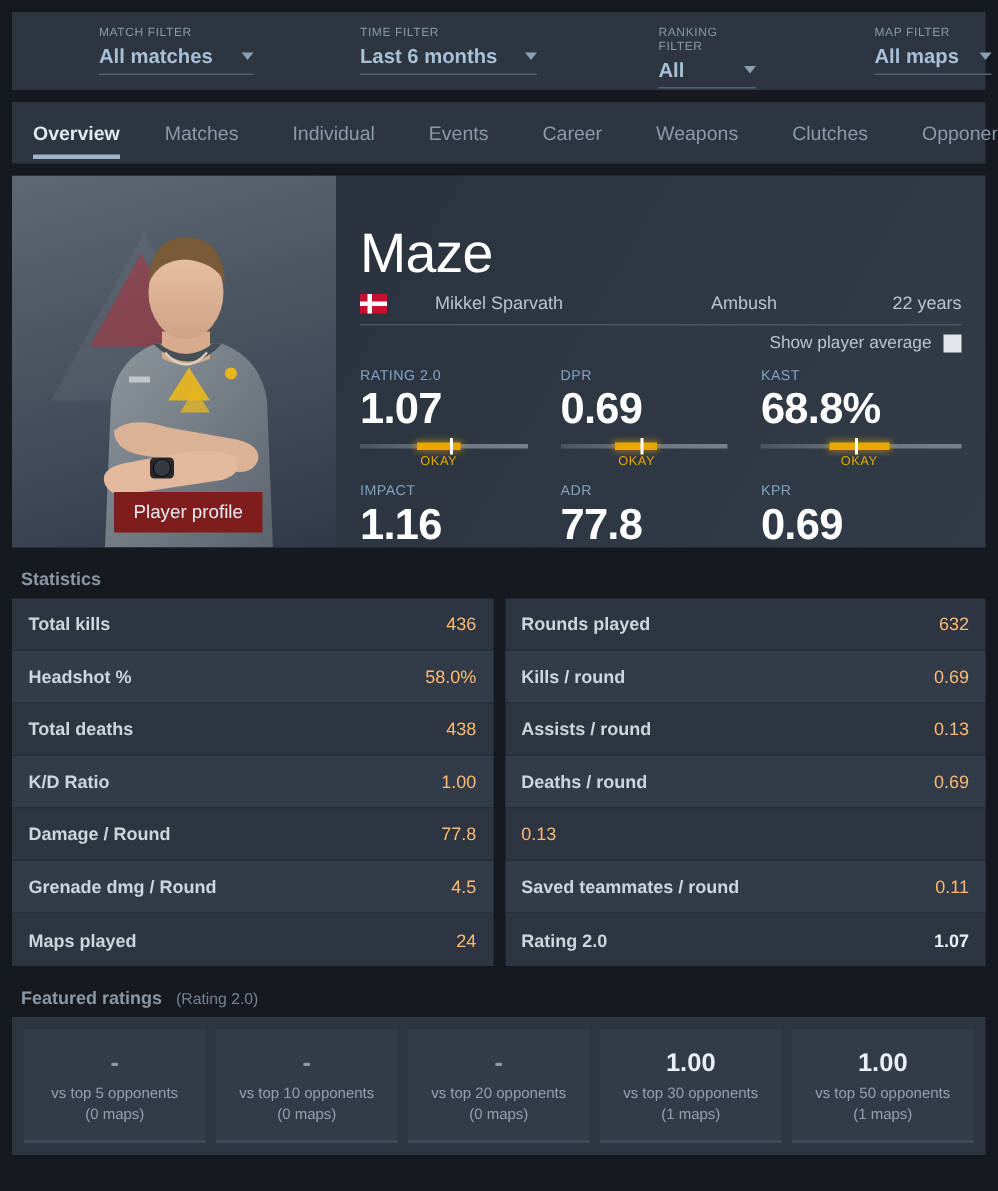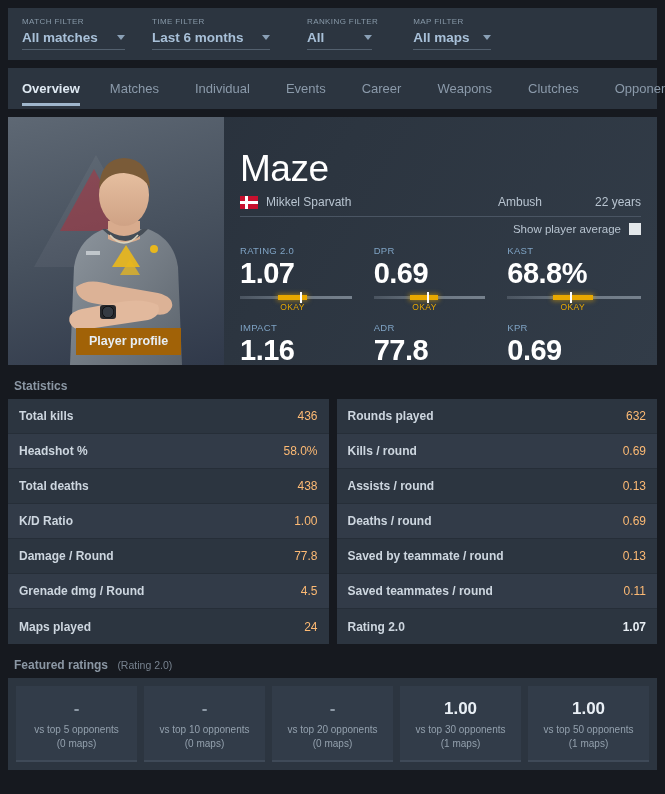--- a/index.html
+++ b/index.html
@@ -13,21 +13,21 @@
 
   
   .filters {
     margin: 8px 8px 0 8px;
     height: 52px;
     background: #2c3540;
     display: flex;
     align-items: flex-start;
     padding: 9px 0 0 14px;
   }
-  .filter { margin-right: 30px; }
+  .filter { margin-right: 30px; margin-left: 44px; }
   .filter-label {
     font-size: 8px;
     letter-spacing: .4px;
     color: #8899a8;
     text-transform: uppercase;
     margin-bottom: 4px;
   }
   .filter-select {
     display: flex;
     align-items: center;
@@ -117,43 +117,43 @@
     position: absolute; left: 52px; top: 52px;
     width: 0; height: 0;
     border-left: 34px solid transparent;
     border-right: 34px solid transparent;
     border-bottom: 62px solid rgba(190,40,50,0.45);
   }
   
   .ply { position: absolute; left: 0; top: 0; width: 216px; height: 248px; }
   .profile-btn {
     position: absolute; left: 68px; bottom: 10px;
-    background: #a16207;
+    background: #7f1d1d;
     color: #e7eef5;
     font-size: 12.5px;
     padding: 6px 13px 7px 13px;
     cursor: pointer;
     white-space: nowrap;
-    font-weight: bold;
   }
 
   .player-info { flex: 1; padding: 14px 16px 0 16px; position: relative; }
   .player-name {
     font-size: 37px;
     color: #ffffff;
     font-weight: normal;
     line-height: 44px;
     letter-spacing: -0.5px;
     margin-top: 16px;
   }
   .name-row {
     display: flex; align-items: center;
     border-bottom: 1px solid #4a5563;
     padding-bottom: 7px;
     margin-top: 4px;
+    gap: 24px;
   }
   .flag {
     width: 18px; height: 13px;
     background: #c8102e;
     position: relative;
     flex-shrink: 0;
     margin-right: 8px;
   }
   .flag::before { content:""; position:absolute; left:0; right:0; top:5px; height:3px; background:#fff; }
   .flag::after  { content:""; position:absolute; top:0; bottom:0; left:5px; width:3px; background:#fff; }
@@ -456,21 +456,20 @@
         </div>
         <div class="srow">
           <span class="skey">Assists / round</span>
           <span class="sval">0.13</span>
         </div>
         <div class="srow alt">
           <span class="skey">Deaths / round</span>
           <span class="sval">0.69</span>
         </div>
         <div class="srow">
-          <span class="skey">Saved by teammate / round</span>
           <span class="sval">0.13</span>
         </div>
         <div class="srow alt">
           <span class="skey">Saved teammates / round</span>
           <span class="sval">0.11</span>
         </div>
         <div class="srow">
           <span class="skey">Rating 2.0</span>
           <span class="sval bold">1.07</span>
         </div>

